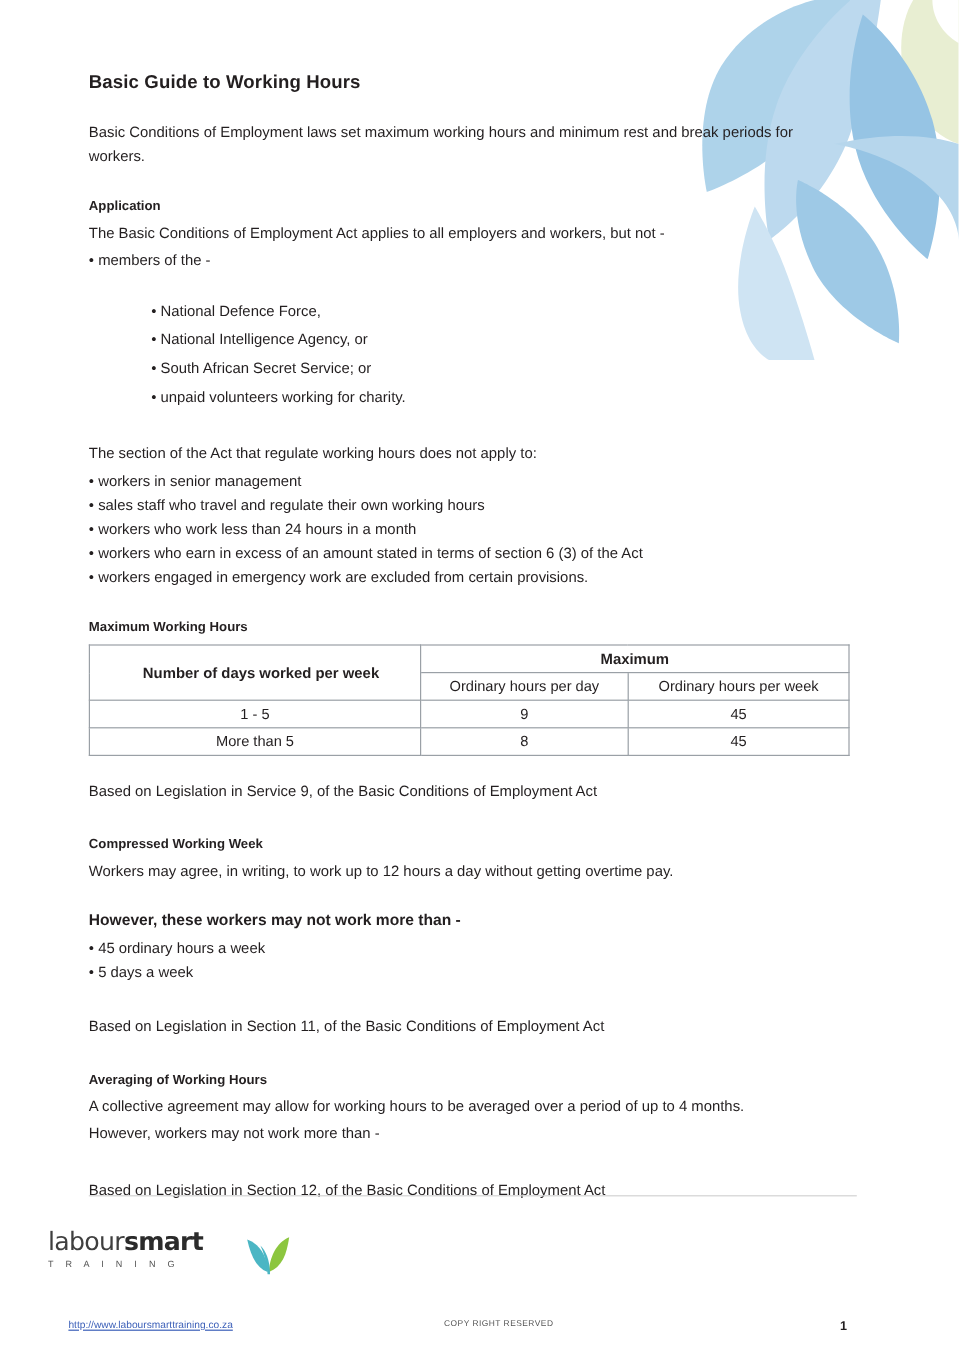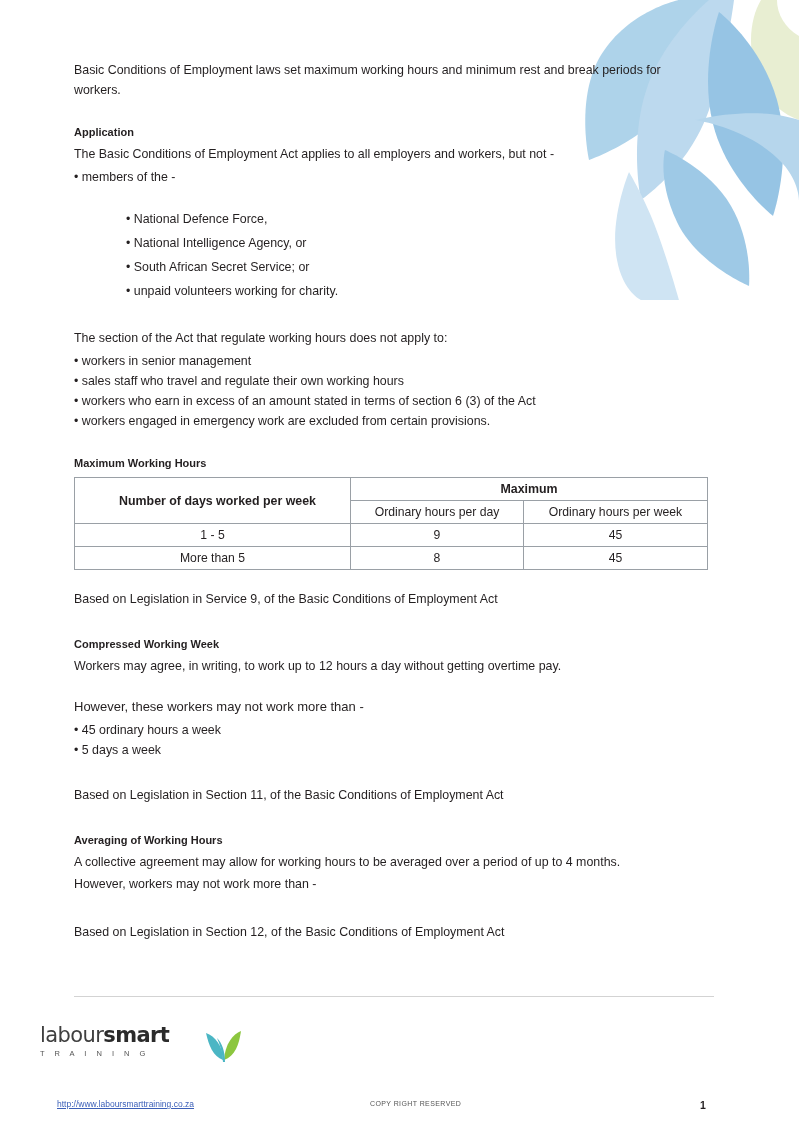--- a/index.html
+++ b/index.html
@@ -54,21 +54,21 @@
     margin: 0 0 26px 0;
     max-width: 630px;
   }
   h2.sec {
     font-size: 11px;
     font-weight: bold;
     margin: 0 0 7px 0;
   }
   h2.sec-sm {
     font-size: 13px;
-    font-weight: normal;
+    font-weight: bold;
     margin: 0 0 6px 0;
   }
   p.body {
     font-size: 12.4px;
     line-height: 19px;
     margin: 0 0 3px 0;
   }
   ul.bullets {
     list-style: none;
     margin: 0;
@@ -211,20 +211,21 @@
       <path d="M340 12 C340 12 382 44 398 100 C414 158 394 216 394 216 C394 216 348 180 334 124 C320 68 340 12 340 12 Z" fill="#96c4e4"></path>
       <path d="M316 120 C316 120 372 128 404 164 C420 182 420 200 420 200 L420 120 C396 112 360 110 316 120 Z" fill="#b6d6ec"></path>
       <path d="M286 150 C286 150 330 168 352 206 C374 244 370 286 370 286 C370 286 318 264 298 222 C278 180 286 150 286 150 Z" fill="#9ec9e6"></path>
       <path d="M250 172 C250 172 230 220 238 260 C244 292 262 300 262 300 L300 300 C300 300 286 250 272 216 C262 192 250 172 250 172 Z" fill="#cfe4f3"></path>
       <path d="M398 0 L420 0 L420 36 C406 28 398 14 398 0 Z" fill="#ffffff"></path>
     </svg>
   </div>
 
   <div class="content">
 
+    <h1 class="doc-title">Basic Guide to Working Hours</h1>
 
     <p class="intro">Basic Conditions of Employment laws set maximum working hours and minimum rest and break periods for workers.</p>
 
     <h2 class="sec">Application</h2>
     <p class="body">The Basic Conditions of Employment Act applies to all employers and workers, but not -</p>
 
     <ul class="bullets">
       <li>members of the -</li>
     </ul>
 
@@ -234,20 +235,21 @@
       <li>South African Secret Service; or</li>
       <li>unpaid volunteers working for charity.</li>
     </ul>
 
     <div class="gap-lg"></div>
 
     <p class="body">The section of the Act that regulate working hours does not apply to:</p>
     <ul class="bullets">
       <li>workers in senior management</li>
       <li>sales staff who travel and regulate their own working hours</li>
+      <li>workers who work less than 24 hours in a month</li>
       <li>workers who earn in excess of an amount stated in terms of  section 6 (3) of the Act</li>
       <li>workers engaged in emergency work are excluded from certain provisions.</li>
     </ul>
 
     <div class="gap-lg"></div>
 
     <h2 class="sec">Maximum Working Hours</h2>
 
     <table class="hours">
       <tbody>

